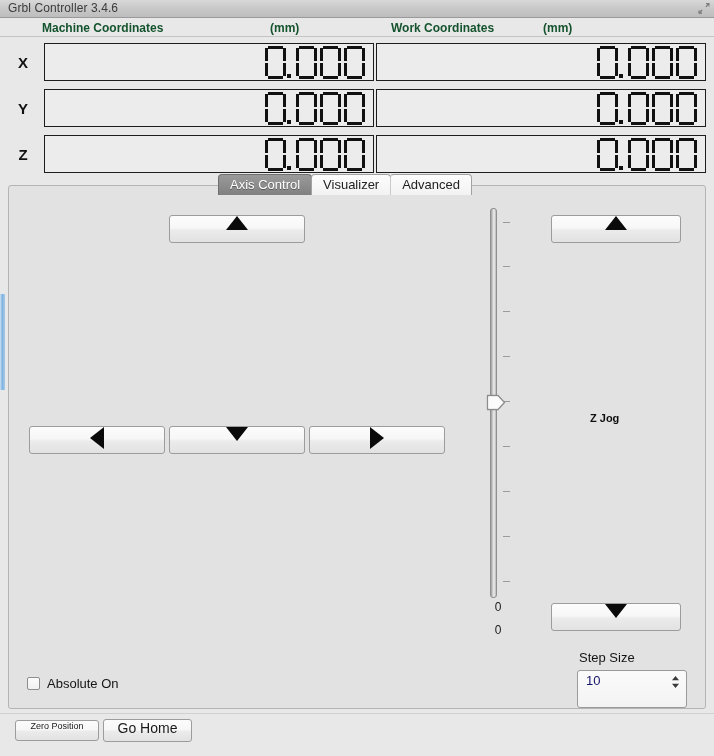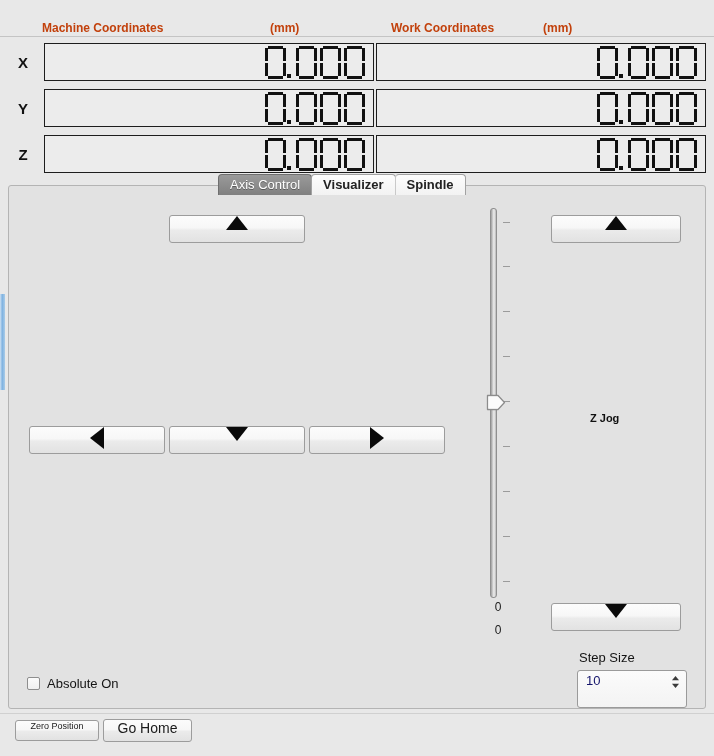--- a/index.html
+++ b/index.html
@@ -43,21 +43,21 @@
     right: 3px; top: 2px;
     width: 14px; height: 13px;
     opacity: 0.72;
   }
 
   
   .coord-head {
     position: absolute;
     font-size: 12px;
     font-weight: bold;
-    color: #c2410c;
+    color: #14532d;
   }
 
   
   .axis-letter {
     position: absolute;
     width: 22px;
     text-align: center;
     font-size: 15px;
     font-weight: bold;
     color: #111;
@@ -126,21 +126,20 @@
     height: 21px;
     line-height: 19px;
     padding: 0 11px;
     font-size: 13px;
     color: #222;
     background: linear-gradient(to bottom, #fdfdfd 0%, #f2f2f2 100%);
     border: 1px solid #a2a2a2;
     border-bottom: none;
     border-radius: 4px 4px 0 0;
     margin-right: -1px;
-    font-weight: bold;
   }
   .tab.sep { border-left: 1px solid #c9c9c9; }
   .tab.selected {
     background: linear-gradient(to bottom, #9a9a9a 0%, #808080 100%);
     color: #ffffff;
     border-color: #6f6f6f;
     font-weight: normal;
     text-shadow: 0 1px 0 rgba(0,0,0,0.35);
   }
 
@@ -286,20 +285,27 @@
     left: 0px; top: 294px;
     width: 5px; height: 96px;
     background: linear-gradient(to right, #cfe2f3 0%, #7fb2e0 45%, #a8cbe8 100%);
   }
 </style>
 </head>
 <body>
 
 <div id="app">
 
+  <div class="titlebar">
+    <div class="titlebar-text">Grbl Controller 3.4.6</div>
+    <svg class="resize-icon" viewBox="0 0 14 13">
+      <path d="M12.5 1 L9 1 L9 2.2 L10.6 2.2 L8.4 4.4 L9.3 5.3 L11.5 3.1 L11.5 4.6 L12.5 4.6 Z" fill="#5a5a5a"></path>
+      <path d="M1.5 11.8 L5 11.8 L5 10.6 L3.4 10.6 L5.6 8.4 L4.7 7.5 L2.5 9.7 L2.5 8.2 L1.5 8.2 Z" fill="#5a5a5a"></path>
+    </svg>
+  </div>
 
   <div class="edge-strip"></div>
 
   <div class="coord-head" style="left:42px; top:21px;">Machine Coordinates</div>
   <div class="coord-head" style="left:270px; top:21px;">(mm)</div>
   <div class="coord-head" style="left:376px; top:21px;margin-left:15px;">Work Coordinates</div>
   <div class="coord-head" style="left:543px; top:21px;">(mm)</div>
 
   <div class="axis-letter" style="left:12px; top:54px;">X</div>
   <div class="axis-letter" style="left:12px; top:100px;">Y</div>
@@ -561,21 +567,21 @@
           <span class="seg seg-e on"></span>
           <span class="seg seg-f on"></span>
           <span class="seg seg-g off"></span>
         </span>
       </div>
   </div>
 
   <div class="tabbar">
     <div class="tab selected">Axis Control</div>
     <div class="tab">Visualizer</div>
-    <div class="tab sep">Spindle</div>
+    <div class="tab sep">Advanced</div>
   </div>
 
   <div class="panel"></div>
 
   <div class="btn" style="left:169px; top:215px; width:136px; height:28px;">
     <span class="arrow arrow-up"></span>
   </div>
   <div class="btn" style="left:29px; top:426px; width:136px; height:28px;">
     <span class="arrow arrow-left"></span>
   </div>

